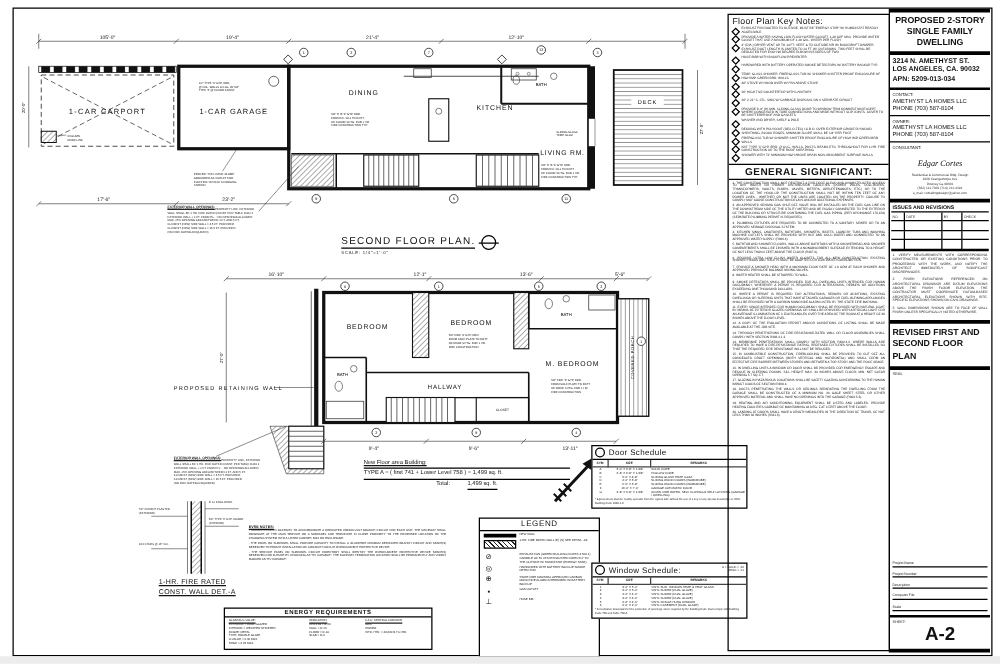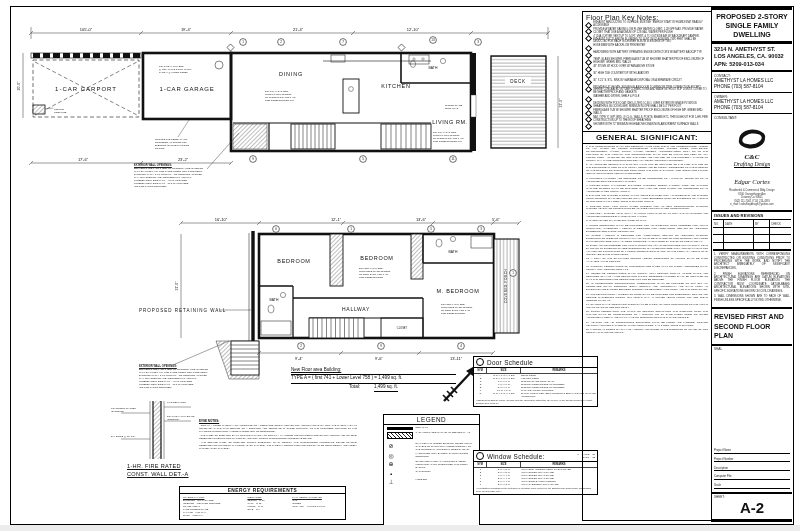--- a/index.html
+++ b/index.html
@@ -271,20 +271,27 @@
         <div>BETWEEN 3 FEET AND 5 FEET OF PROPERTY LINE, EXTERIOR</div>
         <div>WALL SHALL BE 1-HR. FIRE RATED CONST. PER TABLE R302.1</div>
         <div>EXTERIOR WALL &lt; 3 FT. FROM P.L. : NO OPENINGS ALLOWED</div>
         <div>MAX. 25% OPENING AREA BETWEEN 3 FT. AND 5 FT.</div>
         <div>CLOSEST (NEW) SIDE WALL = 4.5 FT. PROVIDED</div>
         <div>CLOSEST (NEW) SIDE WALL = 16.5 FT. PROVIDED</div>
         <div>(NO FIRE RATING REQUIRED)</div>
       </div>
   </div>
 
+  <div class="abs" style="left:262px;top:181px;display:flex;align-items:flex-start;gap:5px;">
+    <div class="plan-title">
+      <span class="t1">SECOND FLOOR PLAN.</span>
+      <span class="t2">SCALE:   1/4"=1'-0"</span>
+    </div>
+    <span class="circ-sym"></span>
+  </div>
 
   <svg class="abs" style="left:70px;top:206px;" width="470" height="200" viewBox="0 0 470 200">
 
     <g stroke="#333" stroke-width=".5">
       <line x1="100" y1="10" x2="438" y2="10"></line>
       <line x1="98" y1="12" x2="102" y2="8"></line>
         <line x1="176" y1="12" x2="180" y2="8"></line>
       <line x1="260" y1="12" x2="264" y2="8"></line>
         <line x1="350" y1="12" x2="354" y2="8"></line>
       <line x1="410" y1="12" x2="414" y2="8"></line>
@@ -721,28 +728,20 @@
         <div>PHONE (703) 587-8104</div>
       </div>
     <div class="tb-rule"></div>
     <div class="tb-lbl">OWNER:</div>
     <div class="tb-party">
         <div>AMETHYST LA HOMES LLC</div>
         <div>PHONE (703) 587-8104</div>
       </div>
     <div class="tb-rule"></div>
     <div class="tb-lbl">CONSULTANT:</div>
-    <div class="tb-logo">
-      <svg width="34" height="26" viewBox="0 0 34 26">
-        <path d="M4,14 C4,6 14,2 22,4 C28,5.5 31,9 30,12 C26,8 18,6 12,9 C7,11.5 6,15 9,17 C5,17 4,15.5 4,14 Z" fill="#111"></path>
-        <path d="M30,12 C30,20 20,24 12,22 C6,20.5 3,17 4,14 C8,18 16,20 22,17 C27,14.5 28,11 25,9 C29,9 30,10.5 30,12 Z" fill="#111"></path>
-      </svg>
-      <span class="tb-firm">C&amp;C</span>
-      <span class="tb-firmtag">Drafting Design</span>
-    </div>
     <div class="tb-designer">Edgar Cortes</div>
     <div class="tb-info">
         <div>Residential &amp; Commercial Bldg. Design</div>
         <div>8100 Orangethorpe Ave</div>
         <div>Downey Ca 90601</div>
         <div>(562) 111-7001  (714) 213-4391</div>
         <div>e_mail:  ccdraftingdesign@yahoo.com</div>
       </div>
     <div class="tb-bar"></div>
     <div class="tb-revhdr">ISSUES AND REVISIONS</div>

